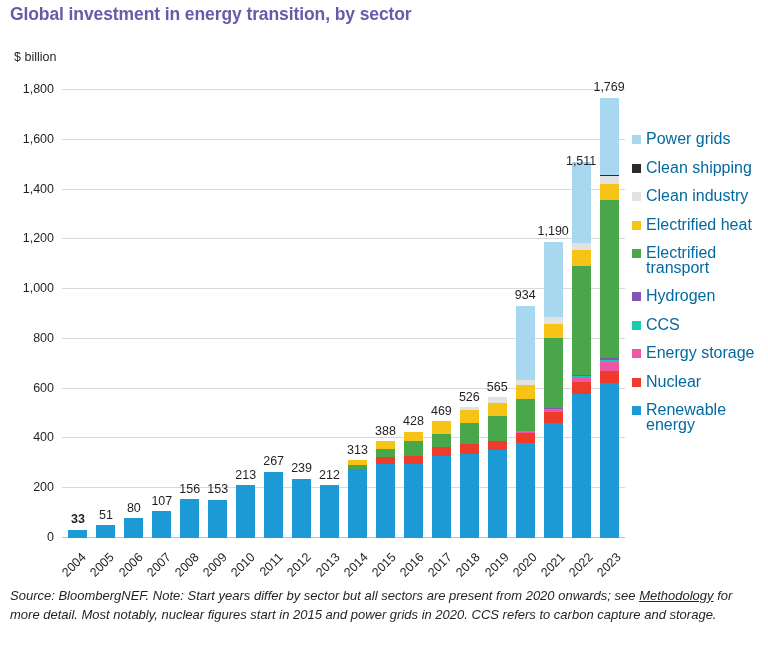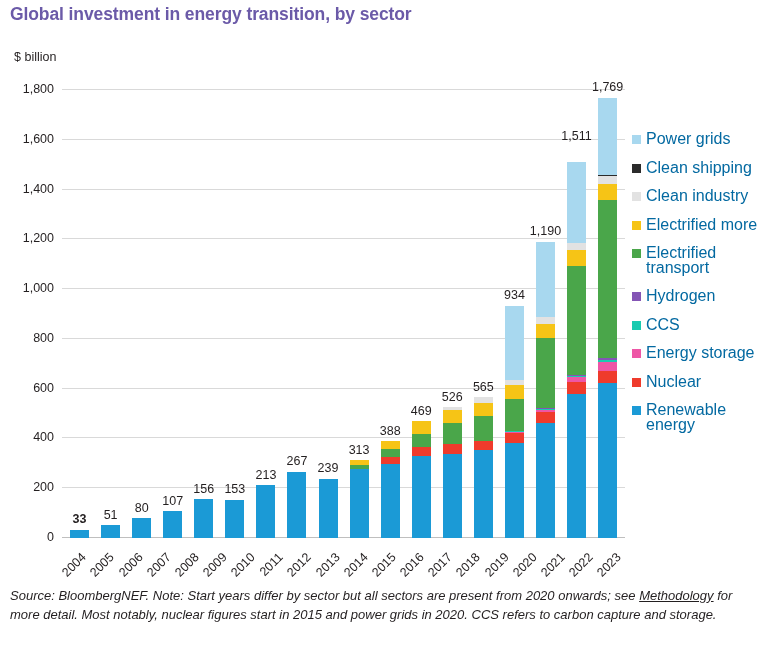--- a/index.html
+++ b/index.html
@@ -208,34 +208,50 @@
       </div>
       <div class="bar-col">
         <div class="bar-stack">
           <div class="seg" title="Renewable energy: 236" style="height: 58.7378px; background: rgb(27, 154, 214);"></div>
           <div class="seg" title="Electrified transport: 3" style="height: 0.746667px; background: rgb(74, 166, 74);"></div>
         </div>
         <div class="bar-total" style="bottom: 63.4844px;">239</div>
       </div>
       <div class="bar-col">
         <div class="bar-stack">
+          <div class="seg" title="Renewable energy: 209" style="height: 52.0178px; background: rgb(27, 154, 214);"></div>
+          <div class="seg" title="Electrified transport: 3" style="height: 0.746667px; background: rgb(74, 166, 74);"></div>
+        </div>
+        <div class="bar-total" style="bottom: 56.7644px;">212</div>
+      </div>
+      <div class="bar-col">
+        <div class="bar-stack">
           <div class="seg" title="Renewable energy: 279" style="height: 69.44px; background: rgb(27, 154, 214);"></div>
           <div class="seg" title="Electrified transport: 13" style="height: 3.23556px; background: rgb(74, 166, 74);"></div>
           <div class="seg" title="Electrified heat: 21" style="height: 5.22667px; background: rgb(246, 196, 22);"></div>
         </div>
         <div class="bar-total" style="bottom: 81.9022px;">313</div>
       </div>
       <div class="bar-col">
         <div class="bar-stack">
           <div class="seg" title="Renewable energy: 297" style="height: 73.92px; background: rgb(27, 154, 214);"></div>
           <div class="seg" title="Nuclear: 30" style="height: 7.46667px; background: rgb(239, 59, 44);"></div>
           <div class="seg" title="Electrified transport: 32" style="height: 7.96444px; background: rgb(74, 166, 74);"></div>
           <div class="seg" title="Electrified heat: 29" style="height: 7.21778px; background: rgb(246, 196, 22);"></div>
         </div>
         <div class="bar-total" style="bottom: 100.569px;">388</div>
+      </div>
+      <div class="bar-col">
+        <div class="bar-stack">
+          <div class="seg" title="Renewable energy: 297" style="height: 73.92px; background: rgb(27, 154, 214);"></div>
+          <div class="seg" title="Nuclear: 32" style="height: 7.96444px; background: rgb(239, 59, 44);"></div>
+          <div class="seg" title="Electrified transport: 60" style="height: 14.9333px; background: rgb(74, 166, 74);"></div>
+          <div class="seg" title="Electrified heat: 39" style="height: 9.70667px; background: rgb(246, 196, 22);"></div>
+        </div>
+        <div class="bar-total" style="bottom: 110.524px;">428</div>
       </div>
       <div class="bar-col">
         <div class="bar-stack">
           <div class="seg" title="Renewable energy: 331" style="height: 82.3822px; background: rgb(27, 154, 214);"></div>
           <div class="seg" title="Nuclear: 34" style="height: 8.46222px; background: rgb(239, 59, 44);"></div>
           <div class="seg" title="Electrified transport: 54" style="height: 13.44px; background: rgb(74, 166, 74);"></div>
           <div class="seg" title="Electrified heat: 50" style="height: 12.4444px; background: rgb(246, 196, 22);"></div>
         </div>
         <div class="bar-total" style="bottom: 120.729px;">469</div>
       </div>
@@ -295,21 +311,21 @@
           <div class="seg" title="Nuclear: 45" style="height: 11.2px; background: rgb(239, 59, 44);"></div>
           <div class="seg" title="Energy storage: 22" style="height: 5.47556px; background: rgb(238, 86, 166);"></div>
           <div class="seg" title="CCS: 4" style="height: 0.995556px; background: rgb(25, 203, 176);"></div>
           <div class="seg" title="Hydrogen: 4" style="height: 0.995556px; background: rgb(132, 85, 181);"></div>
           <div class="seg" title="Electrified transport: 438" style="height: 109.013px; background: rgb(74, 166, 74);"></div>
           <div class="seg" title="Electrified heat: 63" style="height: 15.68px; background: rgb(246, 196, 22);"></div>
           <div class="seg" title="Clean industry: 29" style="height: 7.21778px; background: rgb(226, 226, 226);"></div>
           <div class="seg" title="Clean shipping: 2" style="height: 0.497778px; background: rgb(43, 43, 43);"></div>
           <div class="seg" title="Power grids: 324" style="height: 80.64px; background: rgb(168, 216, 239);"></div>
         </div>
-        <div class="bar-total" style="bottom: 396px;">1,511</div>
+        <div class="bar-total" style="bottom: 371px;">1,511</div>
       </div>
       <div class="bar-col">
         <div class="bar-stack">
           <div class="seg" title="Renewable energy: 623" style="height: 155.058px; background: rgb(27, 154, 214);"></div>
           <div class="seg" title="Nuclear: 47" style="height: 11.6978px; background: rgb(239, 59, 44);"></div>
           <div class="seg" title="Energy storage: 37" style="height: 9.20889px; background: rgb(238, 86, 166);"></div>
           <div class="seg" title="CCS: 7" style="height: 1.74222px; background: rgb(25, 203, 176);"></div>
           <div class="seg" title="Hydrogen: 10" style="height: 2.48889px; background: rgb(132, 85, 181);"></div>
           <div class="seg" title="Electrified transport: 634" style="height: 157.796px; background: rgb(74, 166, 74);"></div>
           <div class="seg" title="Electrified heat: 65" style="height: 16.1778px; background: rgb(246, 196, 22);"></div>
@@ -393,21 +409,21 @@
     <div class="legend-item">
       <span class="legend-swatch" style="background: rgb(43, 43, 43);"></span>
       <span class="legend-label">Clean shipping</span>
     </div>
     <div class="legend-item">
       <span class="legend-swatch" style="background: rgb(226, 226, 226);"></span>
       <span class="legend-label">Clean industry</span>
     </div>
     <div class="legend-item">
       <span class="legend-swatch" style="background: rgb(246, 196, 22);"></span>
-      <span class="legend-label">Electrified more</span>
+      <span class="legend-label">Electrified heat</span>
     </div>
     <div class="legend-item">
       <span class="legend-swatch" style="background: rgb(74, 166, 74);"></span>
       <span class="legend-label">Electrified transport</span>
     </div>
     <div class="legend-item">
       <span class="legend-swatch" style="background: rgb(132, 85, 181);"></span>
       <span class="legend-label">Hydrogen</span>
     </div>
     <div class="legend-item">

